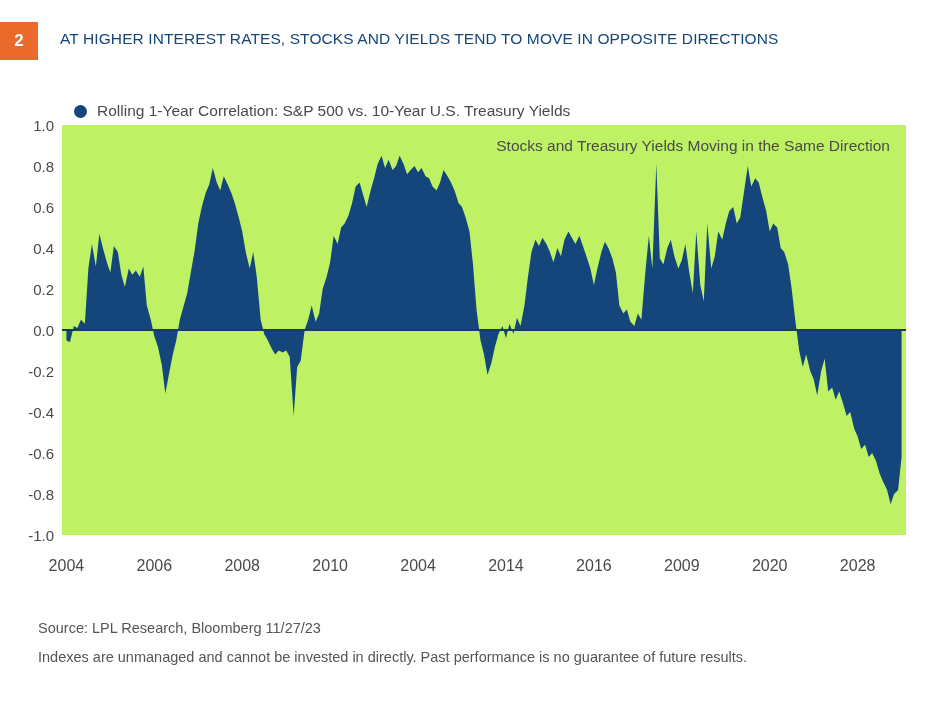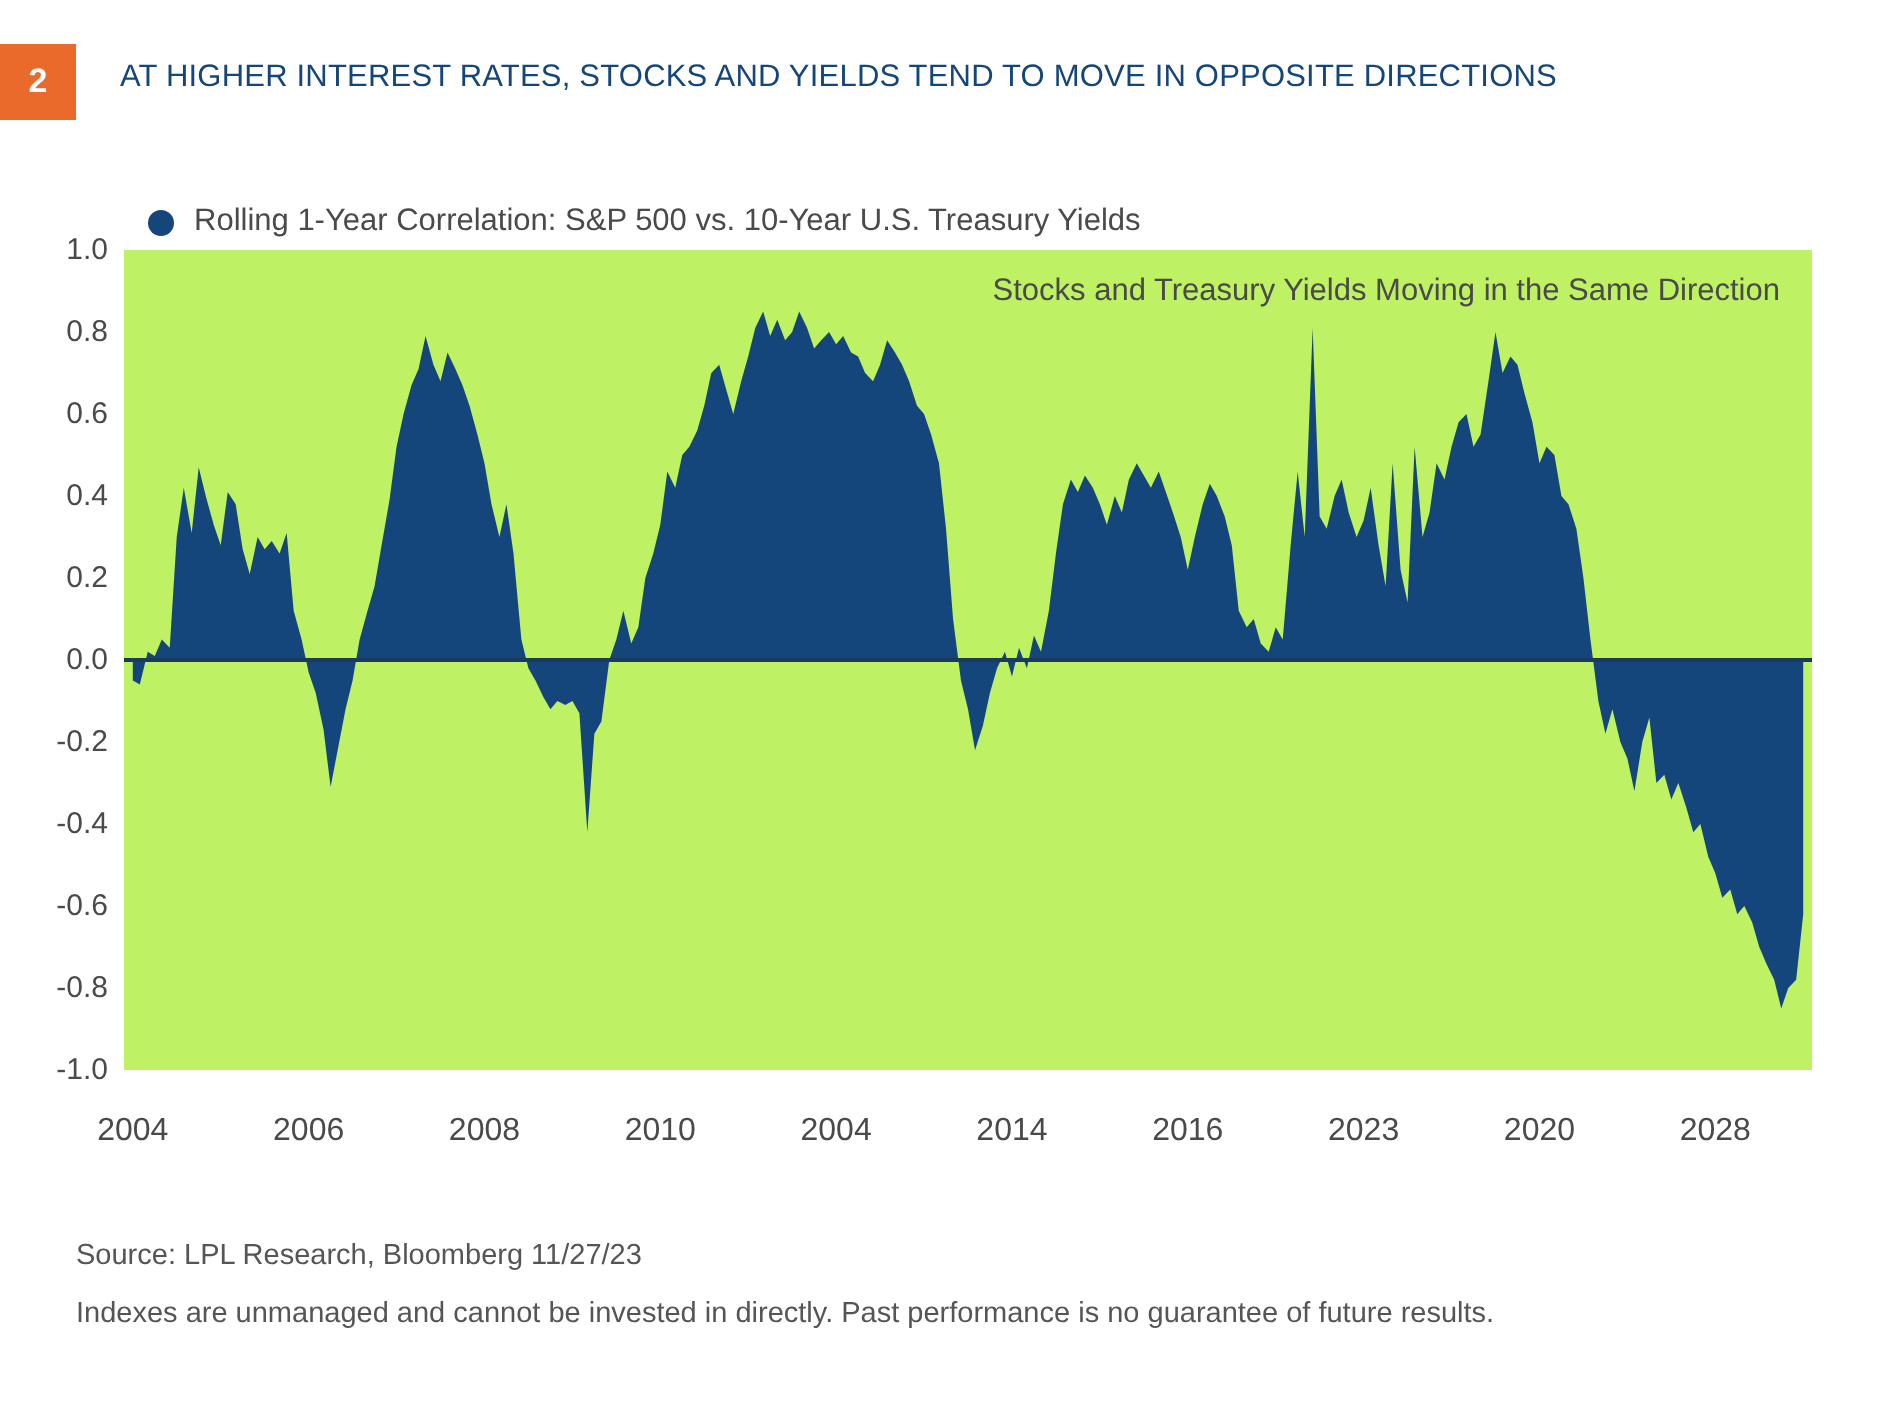--- a/index.html
+++ b/index.html
@@ -200,21 +200,21 @@
   </div>
 
   <div id="x-axis">
       <div class="xtick" style="left: 4.39583px;">2004</div>
       <div class="xtick" style="left: 92.3125px;">2006</div>
       <div class="xtick" style="left: 180.229px;">2008</div>
       <div class="xtick" style="left: 268.146px;">2010</div>
       <div class="xtick" style="left: 356.062px;">2004</div>
       <div class="xtick" style="left: 443.979px;">2014</div>
       <div class="xtick" style="left: 531.896px;">2016</div>
-      <div class="xtick" style="left: 619.812px;">2023</div>
+      <div class="xtick" style="left: 619.812px;">2009</div>
       <div class="xtick" style="left: 707.729px;">2020</div>
       <div class="xtick" style="left: 795.646px;">2028</div>
     </div>
 </div>
 
 <div id="footer">
   <div id="source-line">Source: LPL Research,  Bloomberg  11/27/23</div>
   <div id="disclaimer-line">Indexes are unmanaged and cannot be invested in directly. Past performance is no guarantee of future results.</div>
 </div>
 

